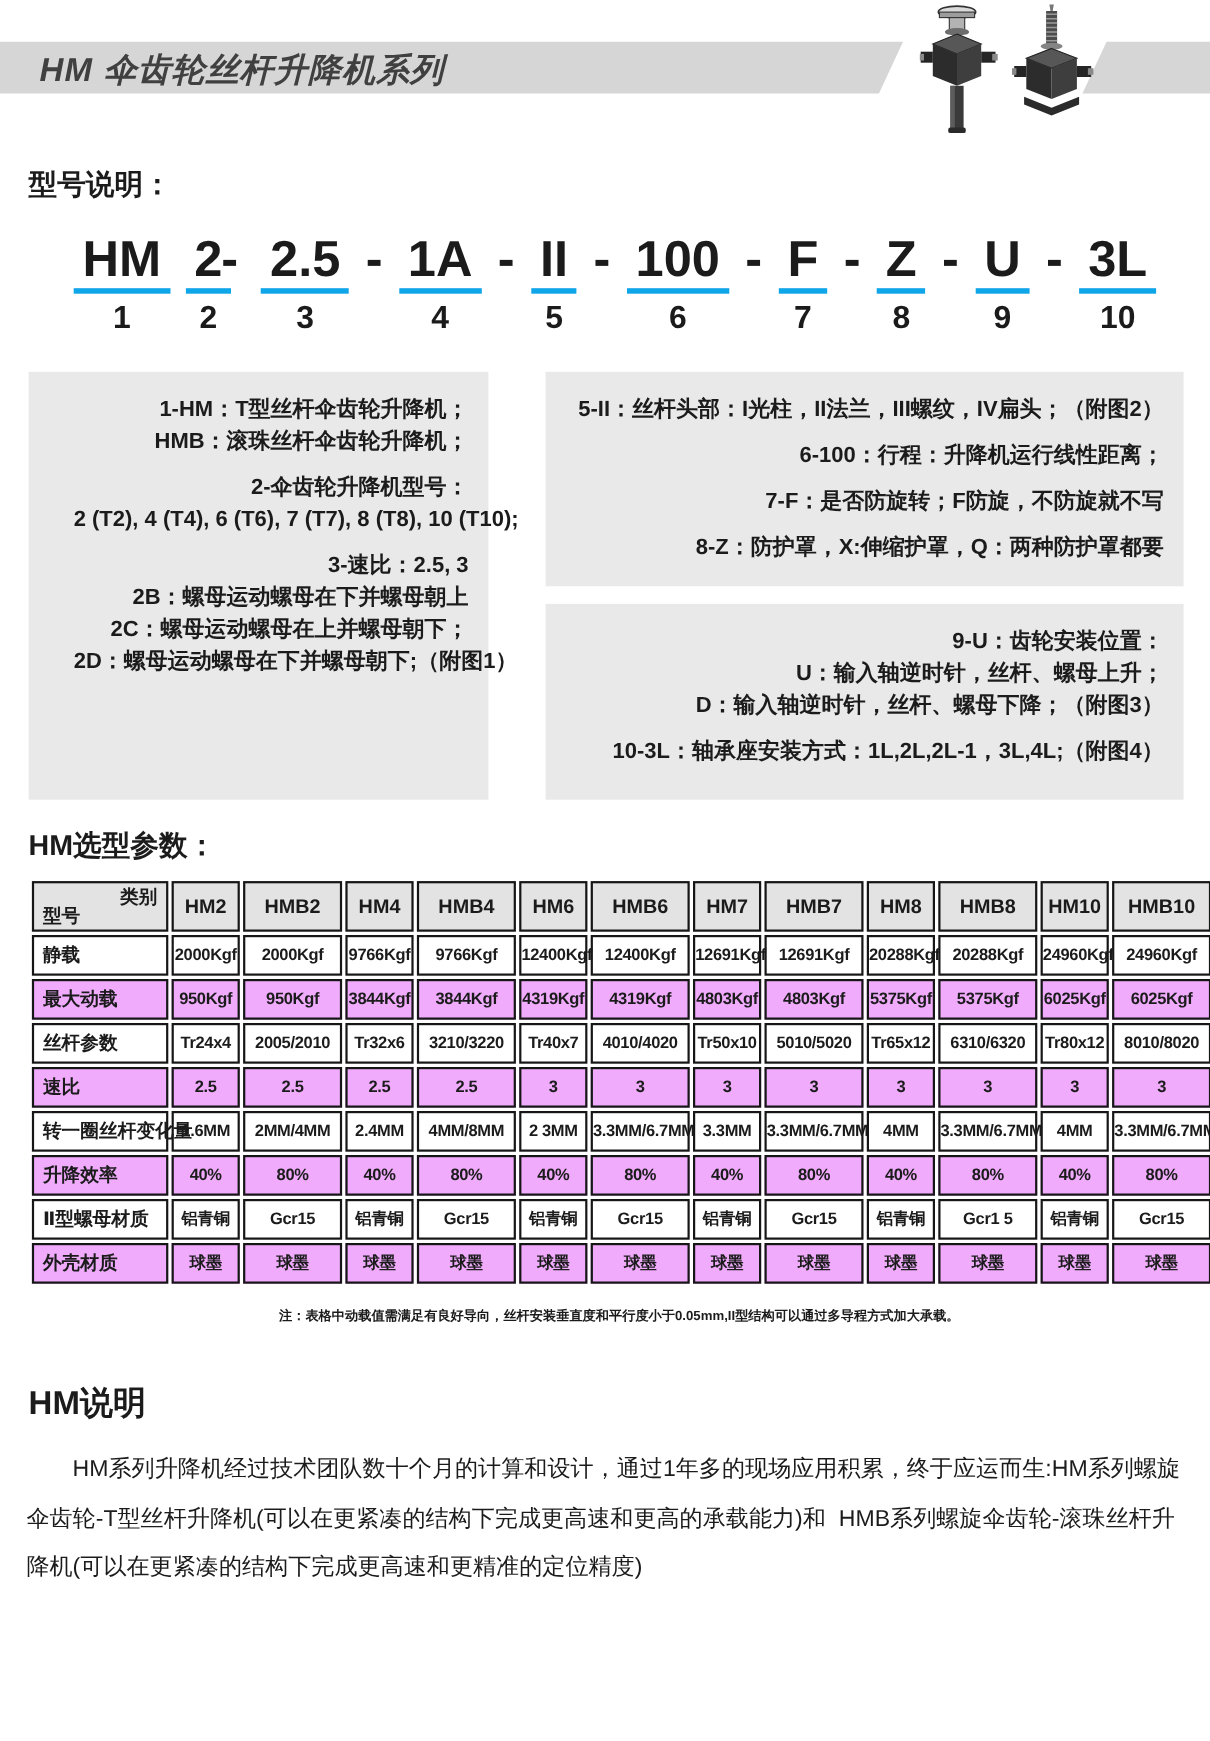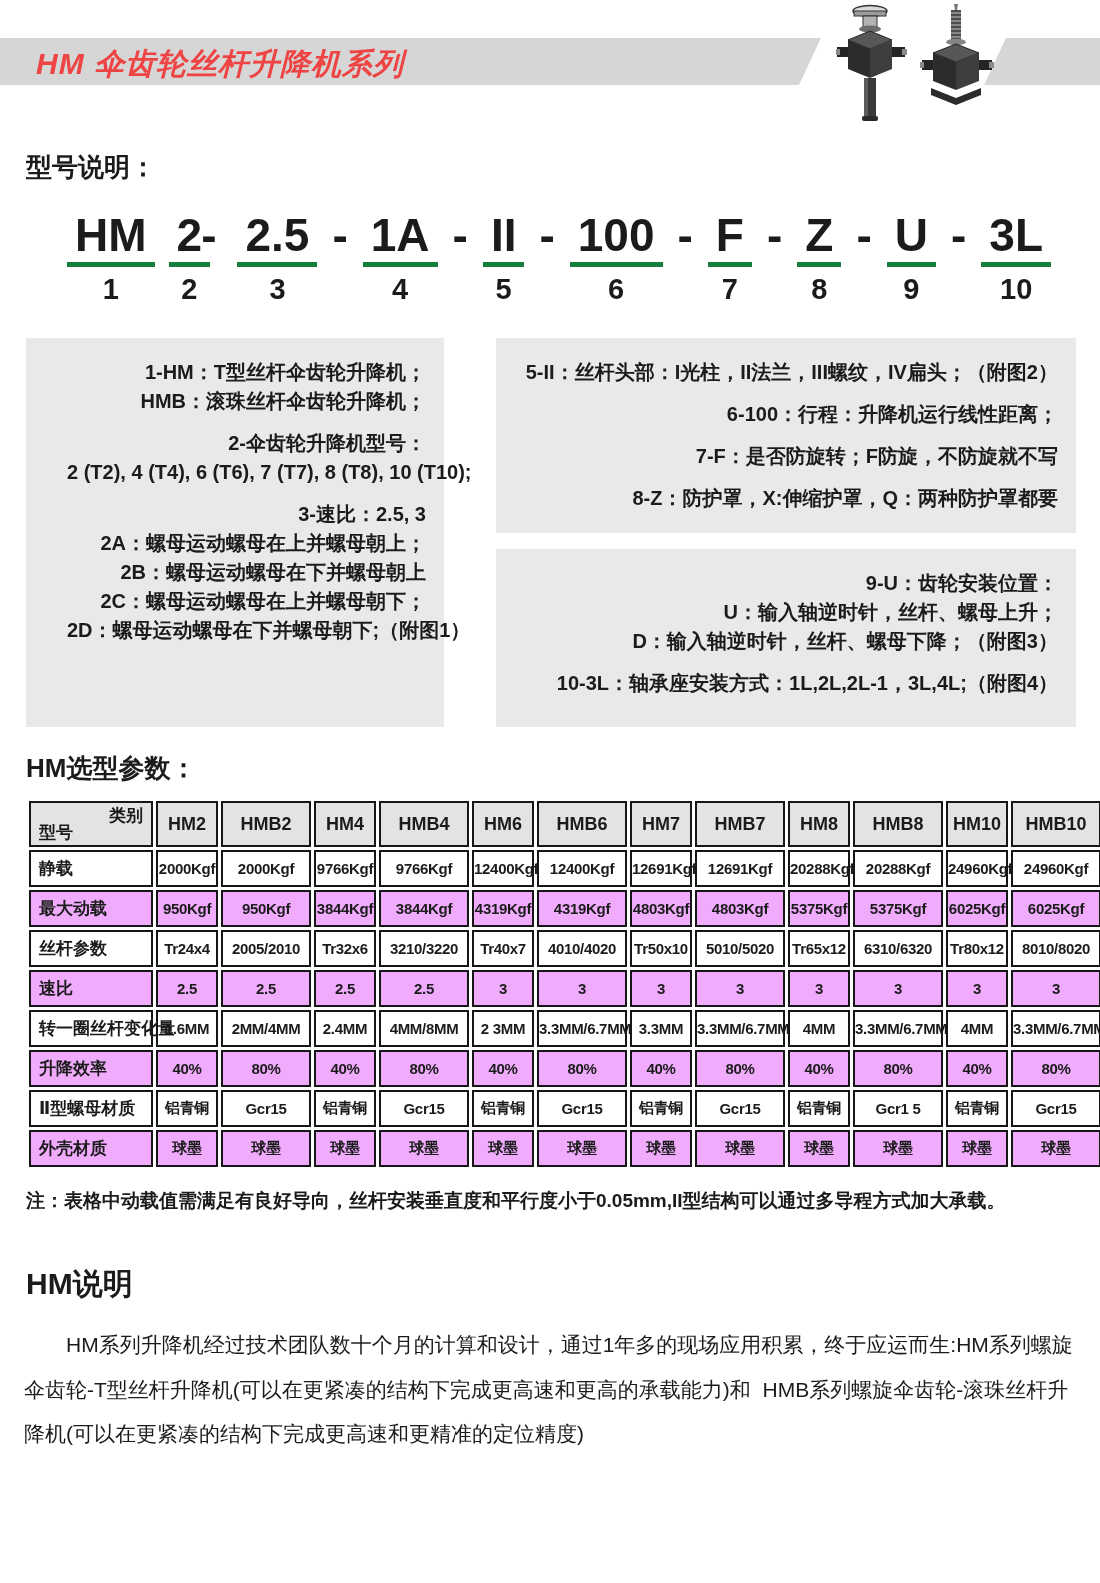--- a/index.html
+++ b/index.html
@@ -8,30 +8,30 @@
     background:#ffffff;color:#1b1b1b;
     font-family:"Liberation Sans","DejaVu Sans",sans-serif;
   }
   
   .banner{position:relative;height:126px;}
   .band{position:absolute;top:38px;height:47px;background:#d6d6d6;transform:skewX(-25deg);}
   .band-main{left:-50px;width:860px;}
   .band-right{right:-55px;width:160px;}
   .banner-title{
     position:absolute;top:44px;left:36px;font-size:30px;font-weight:bold;font-style:italic;
-    color:#ef4444;letter-spacing:1px;white-space:nowrap;
+    color:#404040;letter-spacing:1px;white-space:nowrap;
   }
   .products{position:absolute;top:2px;left:836px;width:168px;height:122px;}
   
   .h1{font-size:26px;font-weight:800;margin:24px 0 0 26px;}
   .h2{font-size:30px;font-weight:800;margin:50px 0 0 26px;}
   
   .code-row{display:flex;align-items:flex-start;margin:26px 0 0 60px;}
   .seg{display:flex;flex-direction:column;align-items:center;margin:0 7px;}
-  .tok{font-size:46px;font-weight:800;line-height:1.05;padding:0 8px 3px;border-bottom:5px solid #15803d;white-space:nowrap;}
+  .tok{font-size:46px;font-weight:800;line-height:1.05;padding:0 8px 3px;border-bottom:5px solid #0ea5e9;white-space:nowrap;}
   .pos{font-size:29px;font-weight:700;margin-top:6px;}
   .sep{font-size:46px;font-weight:800;line-height:1.05;margin:0 8px;padding-top:0px;}
   .sep.tight{margin-left:-16px;margin-right:14px;}
   
   .boxes{display:grid;grid-template-columns:418px 580px;column-gap:52px;row-gap:16px;margin:32px 0 0 26px;}
   .gbox{background:#e9e9e9;padding:20px 18px;box-sizing:border-box;text-align:right;}
   .gbox.left{grid-row:1 / span 2;}
   .gbox .line{font-size:20px;font-weight:600;line-height:1.45;white-space:nowrap;}
   .gbox .line.gap{margin-top:13px;}
   .gbox .line.indent{padding-left:1.15em;}
@@ -50,21 +50,21 @@
   .params tr.gray td{background:#f0abfc;}
   .params td.rl{text-align:left;padding-left:8px;font-size:17px;letter-spacing:0;}
   .c-label{width:124px;}.c-hm{width:62px;}.c-hmb{width:90px;}
   th.diag{position:relative;padding:0;
     background:
       linear-gradient(to bottom right,transparent calc(50% - 1.5px),#161616 calc(50% - 1.5px),#161616 calc(50% + 1.5px),transparent calc(50% + 1.5px)),
       #e3e3e3; margin-top: 44px;}
   th.diag .tr{position:absolute;top:1px;right:8px;font-size:17px;}
   th.diag .bl{position:absolute;bottom:1px;left:8px;font-size:17px;}
   
-  .note{margin:18px 0 0 26px;font-size:19px;font-weight:700;}
+  .note{margin:18px 0 0 26px;font-size:12px;font-weight:700;text-align:center;}
   .para{margin:18px 12px 0 24px;font-size:21px;font-weight:400;line-height:2.12;
     text-indent:2em;white-space:pre-wrap;}
 </style>
 </head>
 <body>
 
 <div class="banner">
   <div class="band band-main"></div>
   <div class="band band-right"></div>
   <div class="banner-title">HM 伞齿轮丝杆升降机系列</div>
@@ -157,21 +157,20 @@
     </span>
   </div>
 
 <div class="boxes">
   <div class="gbox left" id="box-left">
       <div class="line"><b>1</b>-HM：T型丝杆伞齿轮升降机；</div>
       <div class="line indent">HMB：滚珠丝杆伞齿轮升降机；</div>
       <div class="line gap"><b>2</b>-伞齿轮升降机型号：</div>
       <div class="line indent">2 (T2), 4 (T4), 6 (T6), 7 (T7), 8 (T8), 10 (T10);</div>
       <div class="line gap"><b>3</b>-速比：2.5, 3</div>
-      <div class="line indent">2A：螺母运动螺母在上并螺母朝上；</div>
       <div class="line indent">2B：螺母运动螺母在下并螺母朝上</div>
       <div class="line indent">2C：螺母运动螺母在上并螺母朝下；</div>
       <div class="line indent">2D：螺母运动螺母在下并螺母朝下;（附图1）</div>
     </div>
   <div class="gbox rt" id="box-rt">
       <div class="line"><b>5</b>-II：丝杆头部：I光柱，II法兰，III螺纹，IV扁头；（附图2）</div>
       <div class="line gap"><b>6</b>-100：行程：升降机运行线性距离；</div>
       <div class="line gap"><b>7</b>-F：是否防旋转；F防旋，不防旋就不写</div>
       <div class="line gap"><b>8</b>-Z：防护罩，X:伸缩护罩，Q：两种防护罩都要</div>
     </div>

